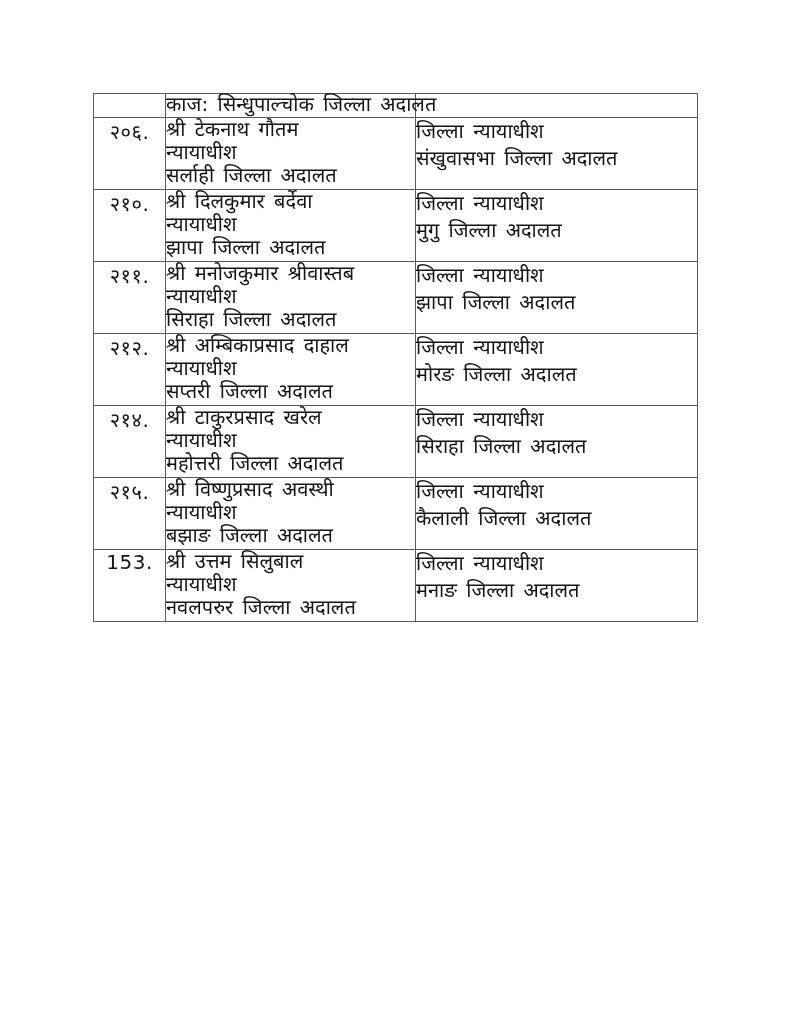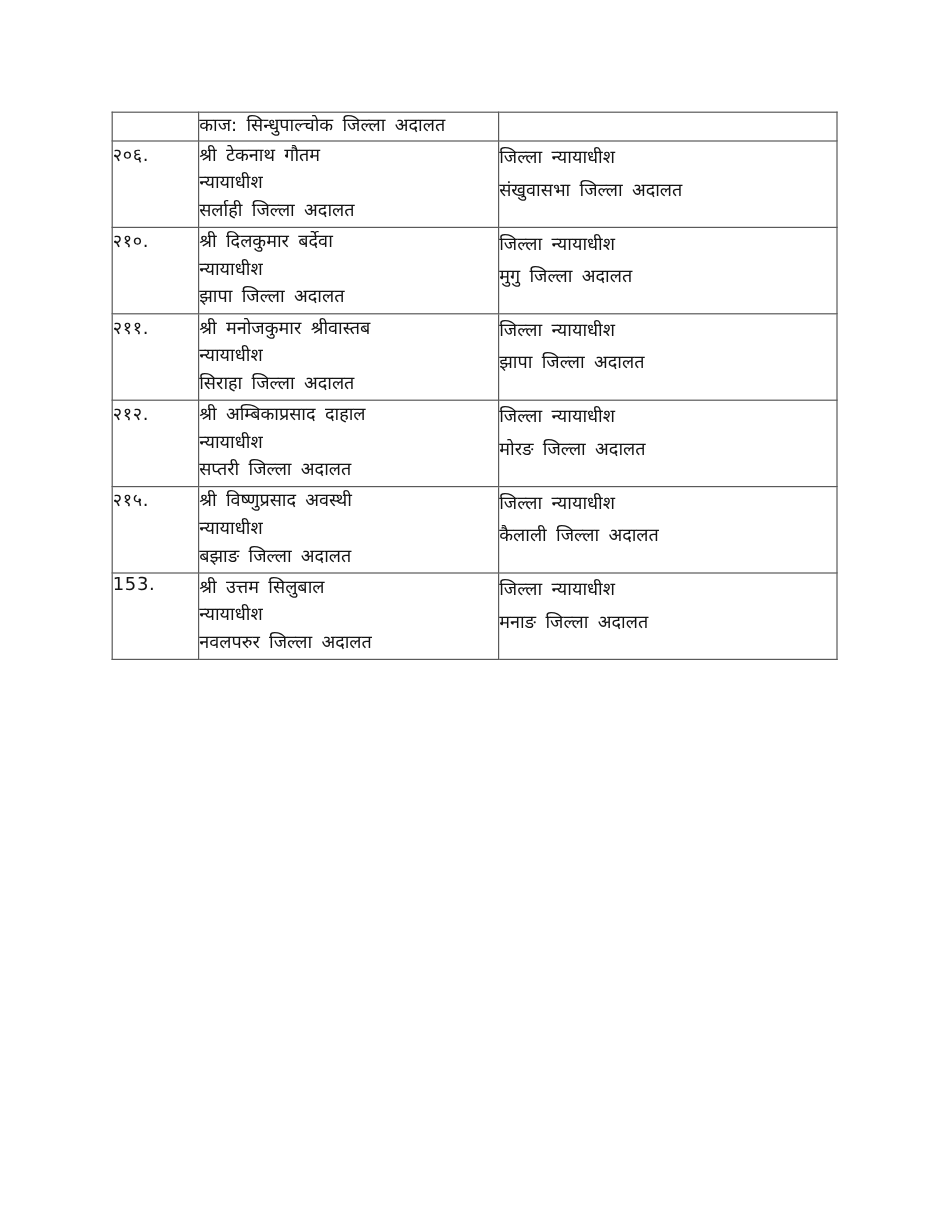--- a/index.html
+++ b/index.html
@@ -20,32 +20,32 @@
     left: 93px;
     top: 93px;
     width: 604px;
     border-collapse: collapse;
     table-layout: fixed;
   }
   table.judges td {
     border: 1.5px solid #5a5a5a;
     padding: 0;
     vertical-align: top;
-    font-size: 15px;
+    font-size: 20px;
     word-spacing: 3px;
   }
   col.c1 { width: 72px; }
   col.c2 { width: 250px; }
   col.c3 { width: 282px; }
 
   tr.row { height: 72px; }
   tr.row-partial { height: 24px; }
 
   td.sn {
-    text-align: left;
+    text-align: center;
     padding-top: 4px;
     letter-spacing: 0.5px;
   }
   td.person {
     padding: 3px 6px 0 8px;
   }
   td.person .line {
     line-height: 23px;
     white-space: nowrap;
   }
@@ -133,20 +133,32 @@
           <div class="line">न्यायाधीश</div>
           <div class="line">सप्तरी जिल्ला अदालत</div>
         </td>
         <td class="assign">
           <div class="line">जिल्ला न्यायाधीश</div>
           <div class="line">मोरङ जिल्ला अदालत</div>
         </td>
       </tr>
 
 
+      <tr class="row">
+        <td class="sn">२१४.</td>
+        <td class="person">
+          <div class="line">श्री टाकुरप्रसाद खरेल</div>
+          <div class="line">न्यायाधीश</div>
+          <div class="line">महोत्तरी जिल्ला अदालत</div>
+        </td>
+        <td class="assign">
+          <div class="line">जिल्ला न्यायाधीश</div>
+          <div class="line">सिराहा जिल्ला अदालत</div>
+        </td>
+      </tr>
 
       <tr class="row">
         <td class="sn">२१५.</td>
         <td class="person">
           <div class="line">श्री विष्णुप्रसाद अवस्थी</div>
           <div class="line">न्यायाधीश</div>
           <div class="line">बझाङ जिल्ला अदालत</div>
         </td>
         <td class="assign">
           <div class="line">जिल्ला न्यायाधीश</div>

